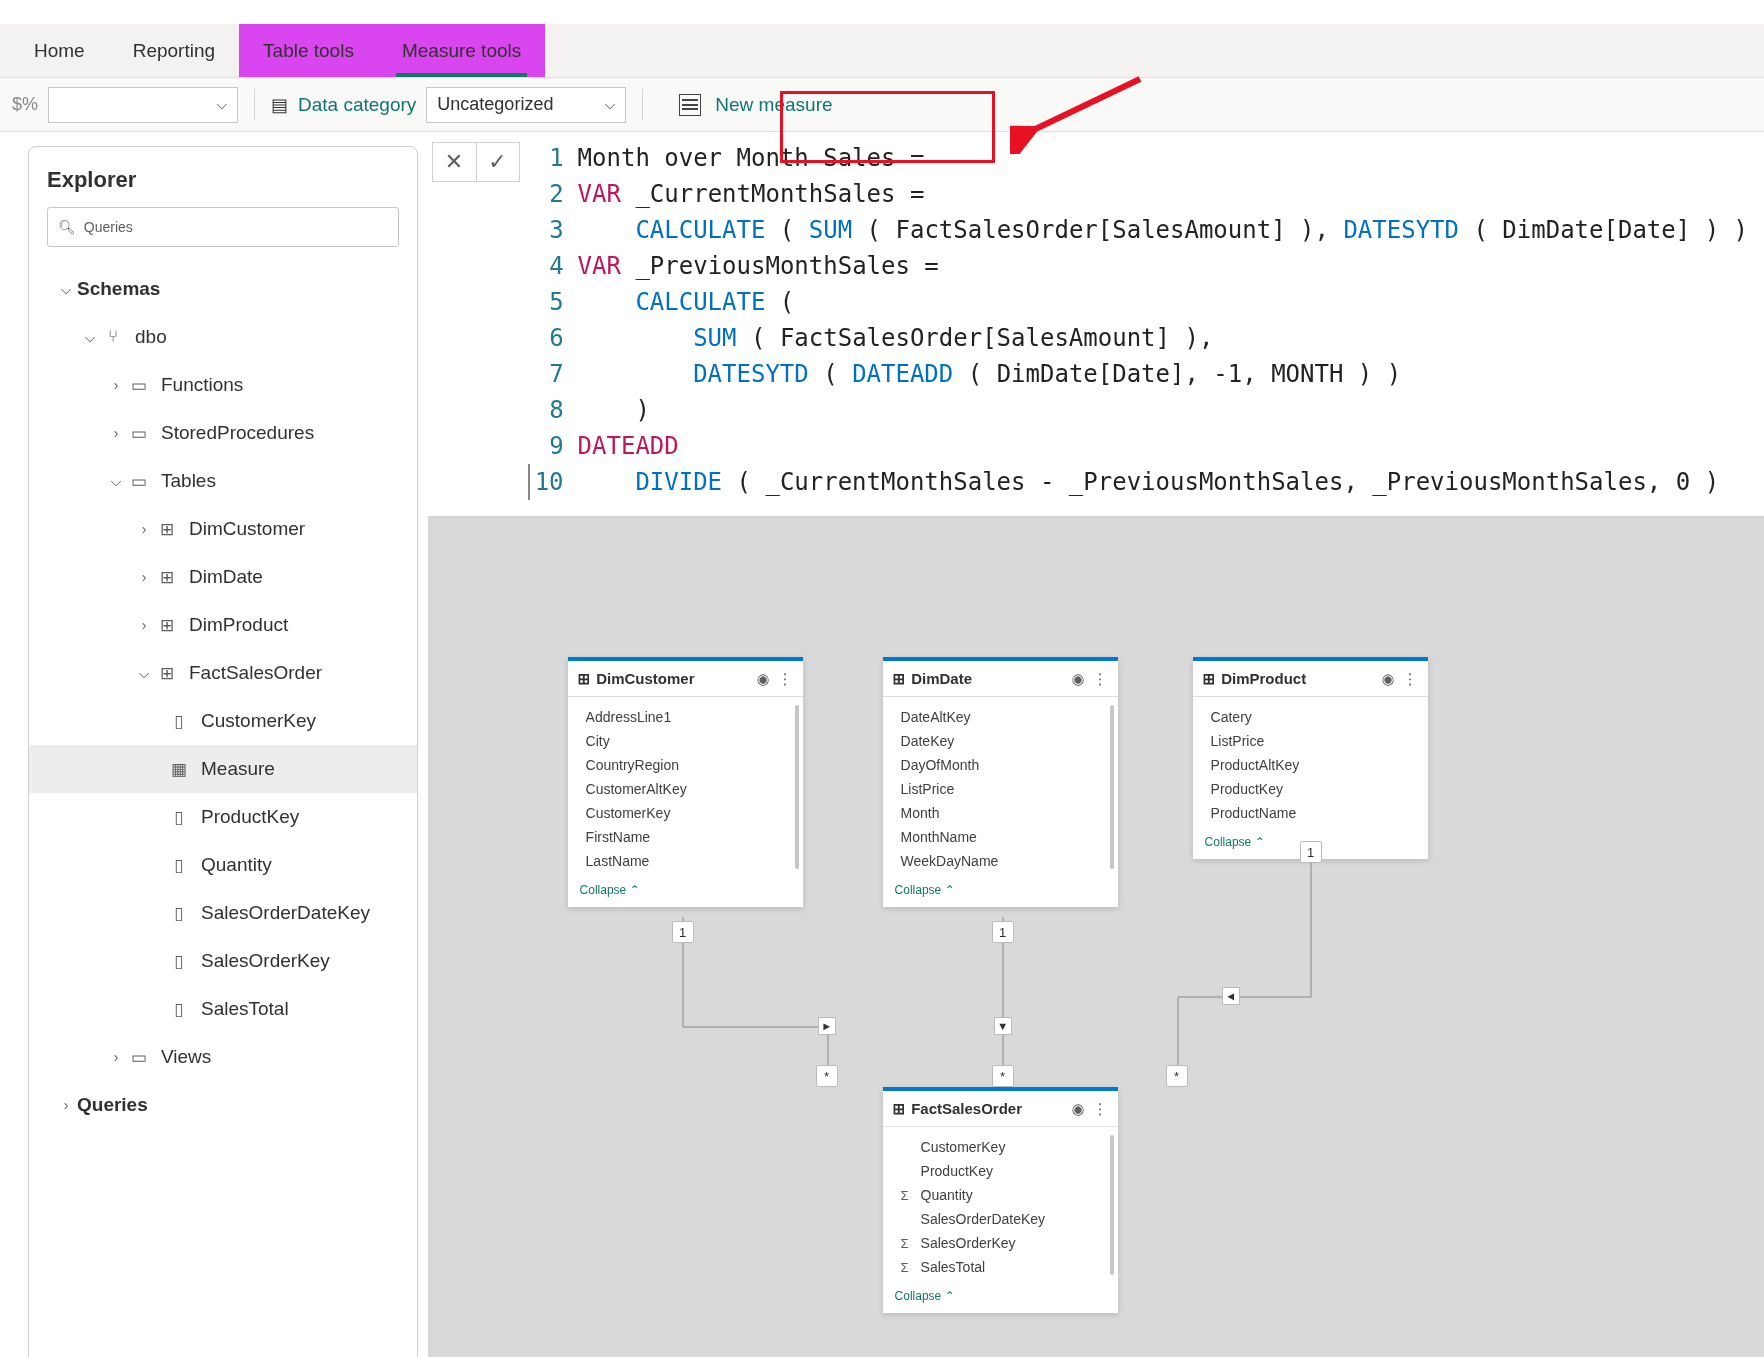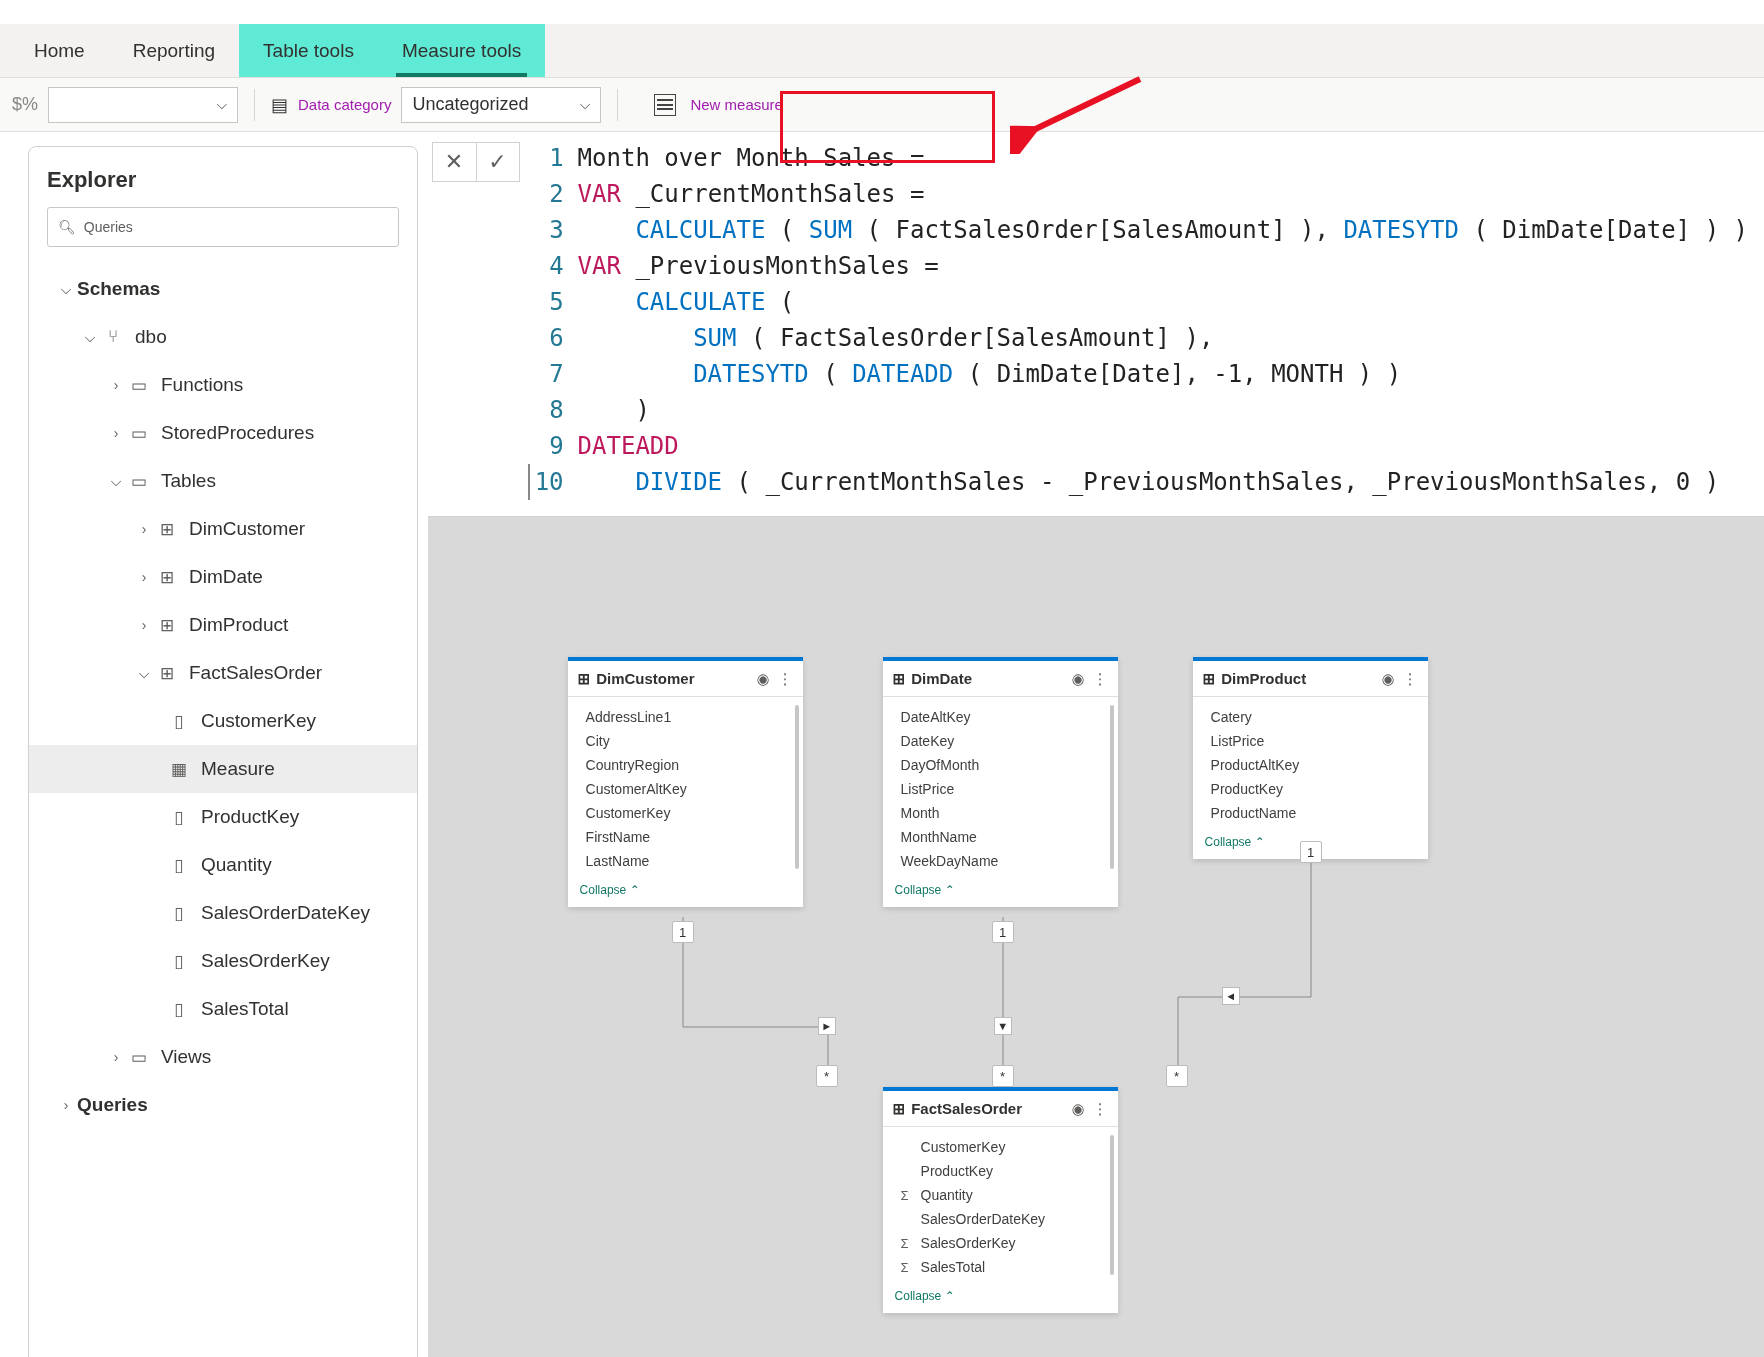--- a/index.html
+++ b/index.html
@@ -2,32 +2,32 @@
 <html><head>
 <meta charset="utf-8">
 <style>
 * { box-sizing: border-box; margin: 0; padding: 0; }
 body { font-family: "Segoe UI", Arial, sans-serif; font-size: 14px; color: #323130; background: #fff; }
 .app { width: 1764px; height: 1357px; position: relative; overflow: hidden; margin-top: 24px; }
 
 
 .tabs { display: flex; height: 54px; background: #f3f2f1; border-bottom: 1px solid #e1dfdd; align-items: stretch; padding-left: 10px; }
 .tab { padding: 0 24px; display: flex; align-items: center; font-size: 19px; color: #323130; cursor: pointer; position: relative; }
-.tab.active { background: #5eead4; }
+.tab.active { background: #d946ef; }
 .tab.active-underline::after { content: ""; position: absolute; bottom: 0; left: 18px; right: 18px; height: 4px; background: #117865; }
 
 
 .toolbar { display: flex; align-items: center; height: 54px; background: #f9f9f8; border-bottom: 1px solid #e1dfdd; padding: 0 12px; gap: 10px; }
 .tb-icon { font-size: 18px; color: #888; }
 .tb-sep { width: 1px; height: 32px; background: #d6d6d6; margin: 0 6px; }
 .dropdown { height: 36px; border: 1px solid #c8c6c4; background: #fff; display: flex; align-items: center; justify-content: space-between; padding: 0 10px; font-size: 18px; cursor: pointer; }
 .dropdown.small { width: 190px; }
 .dropdown.wide { width: 200px; }
 .chev-down { font-size: 14px; color: #605e5c; }
-.tb-text { font-size: 15px; color: #a21caf; }
+.tb-text { font-size: 19px; color: #0f766e; }
 .btn-newmeasure { display: flex; align-items: center; gap: 14px; padding: 0 20px; height: 48px; cursor: pointer; }
 .highlight-box { position: absolute; border: 3px solid #e81123; pointer-events: none; }
 .calc-icon { width: 22px; height: 22px; border: 1.5px solid #444; display: flex; flex-direction: column; justify-content: space-evenly; padding: 2px; }
 .calc-icon .row { height: 2px; background: #444; }
 
 
 .arrow-overlay { position: absolute; pointer-events: none; }
 
 
 .main { display: flex; height: calc(100% - 108px); }

